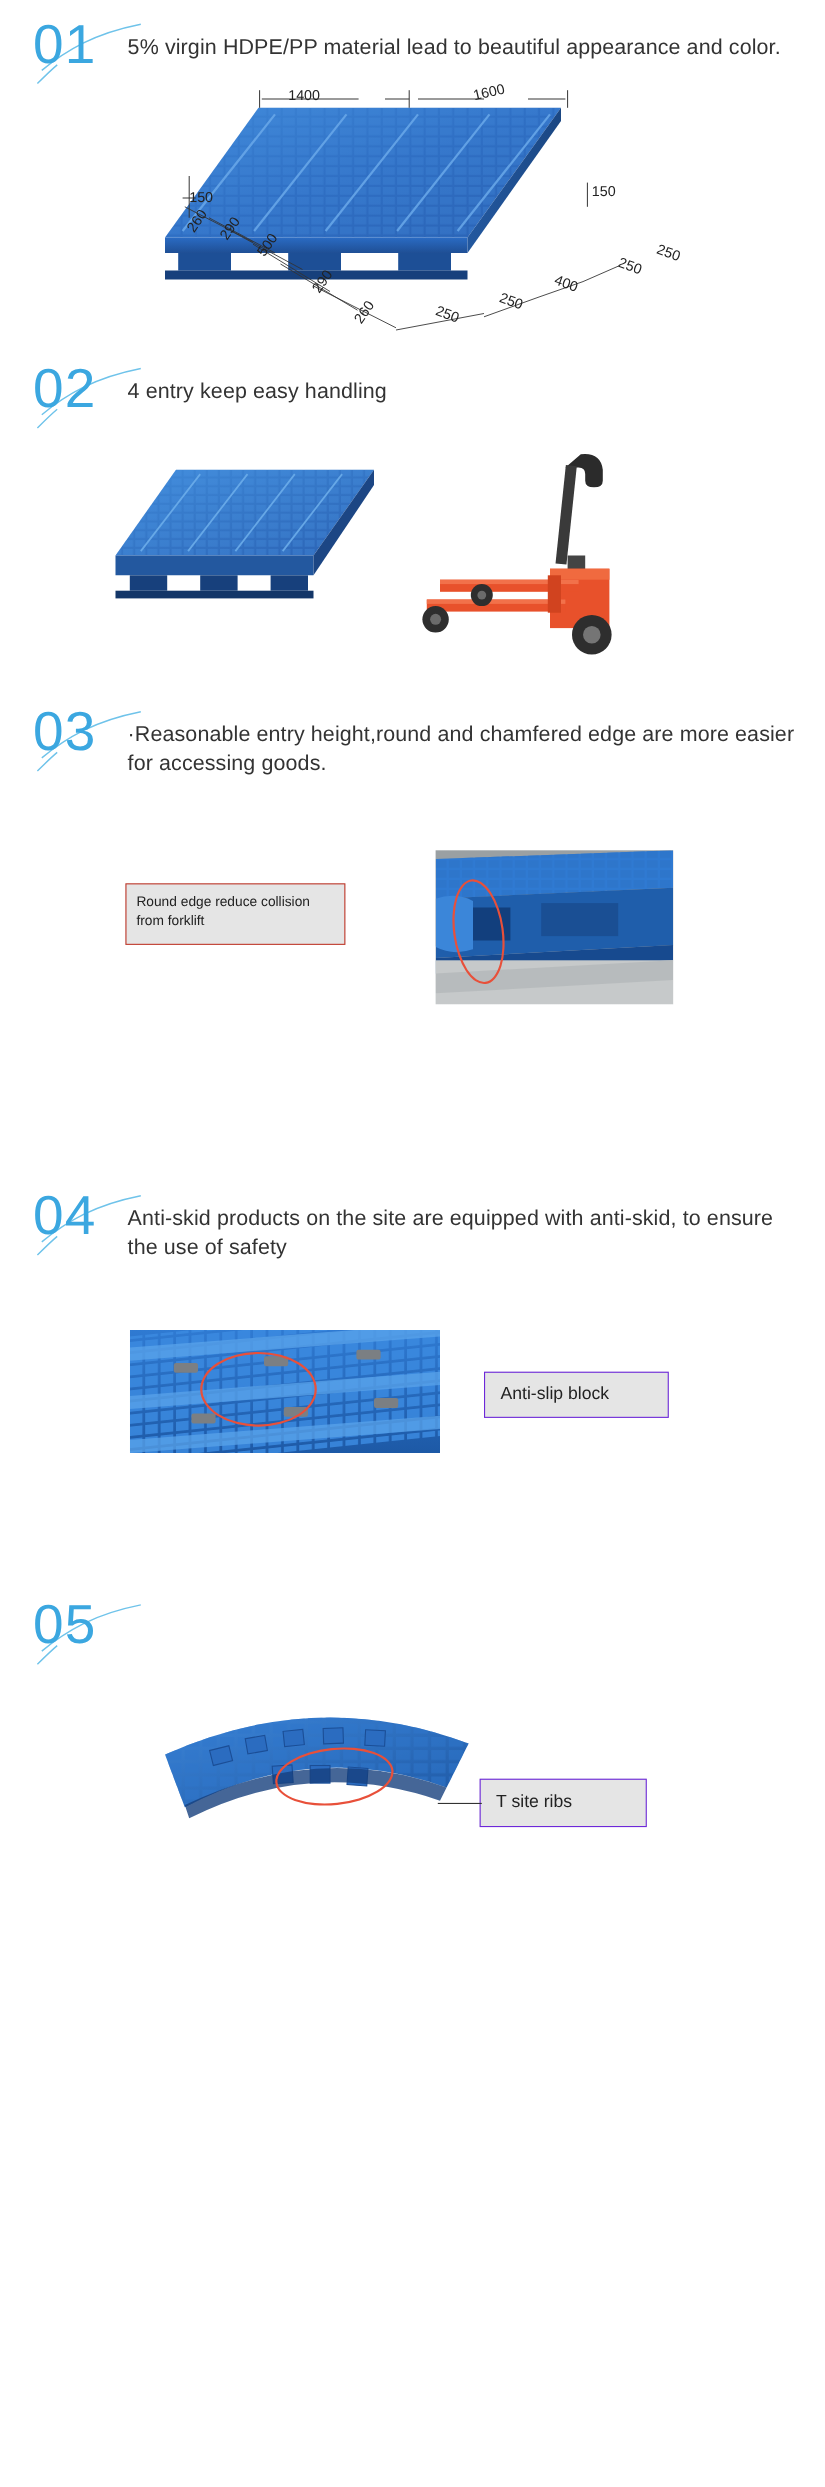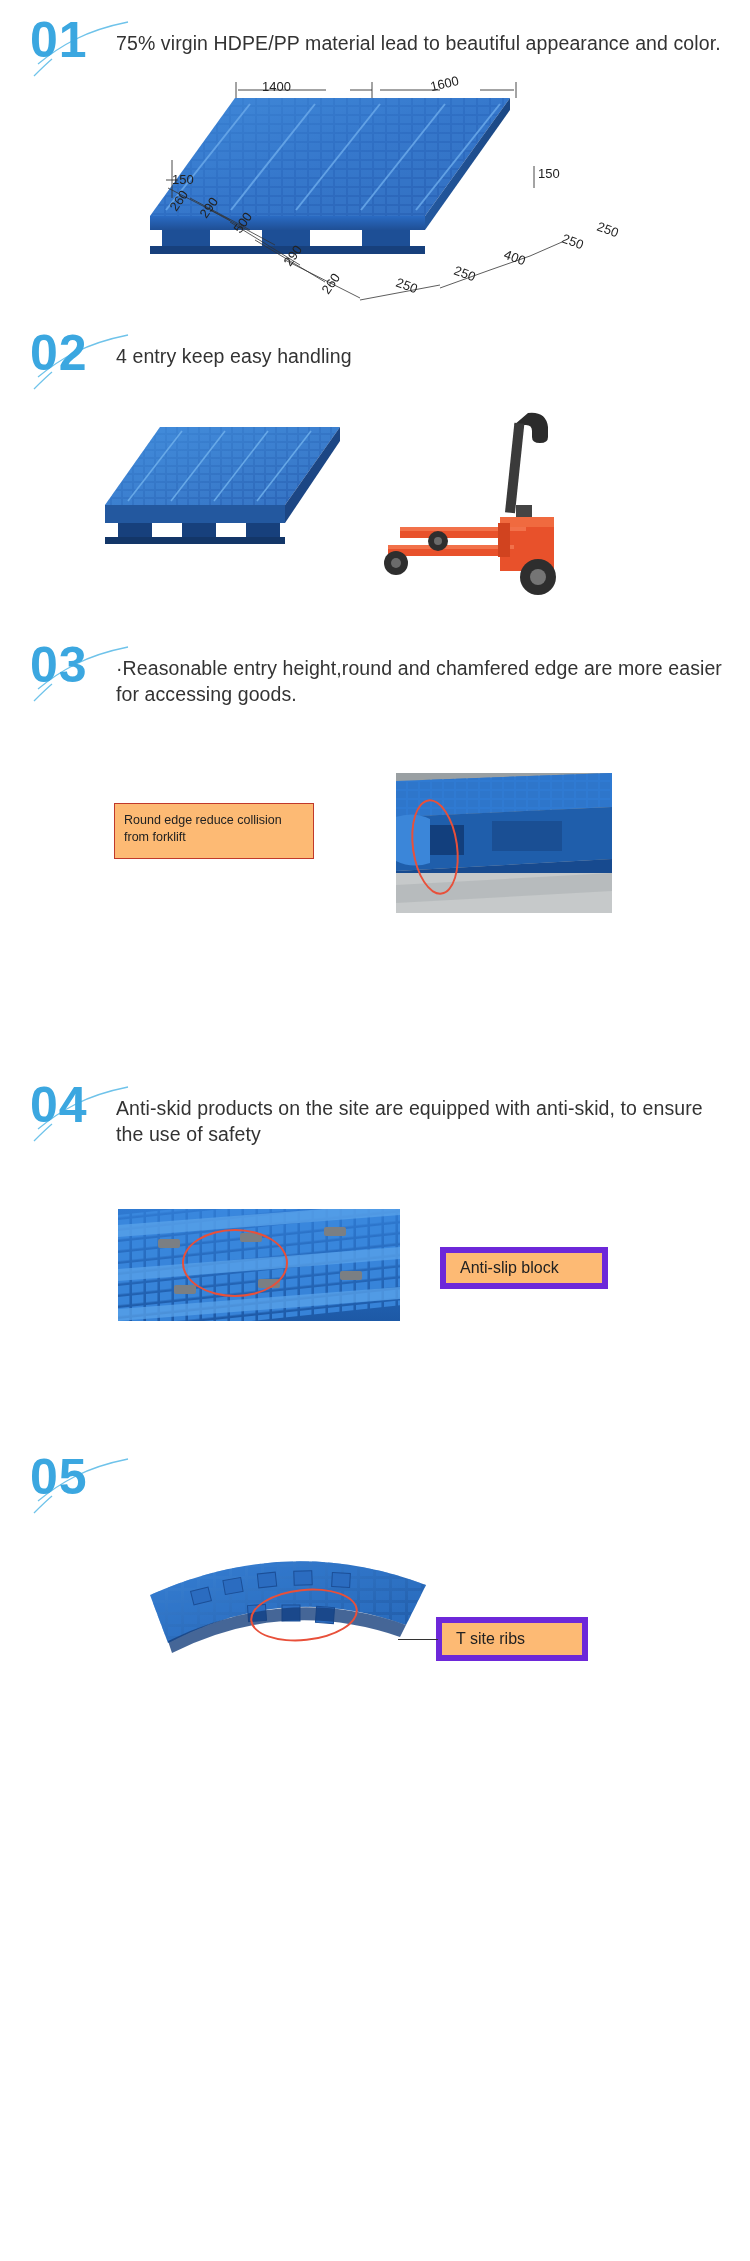--- a/index.html
+++ b/index.html
@@ -23,21 +23,21 @@
     position: relative;
     display: flex;
     align-items: flex-start;
     padding-left: 30px;
   }
   .num {
     font-family: "Liberation Sans", sans-serif;
     font-size: 50px;
     line-height: 52px;
     color: #3ba7e0;
-    font-weight: 700;
+    font-weight: 400;
     letter-spacing: 1px;
     flex: 0 0 auto;
     position: relative;
     z-index: 3;
   }
   .num-wrap { position: relative; width: 86px; flex: 0 0 86px; }
   .swoosh {
     position: absolute;
     left: 2px;
     top: -10px;
@@ -69,28 +69,28 @@
     font-size: 13px;
     color: #222;
     font-family: "Liberation Sans", sans-serif;
     white-space: nowrap;
   }
 
   
   .callout {
     position: absolute;
     border: 1px solid #c0392b;
-    background: #fdba74;
+    background: #e5e5e5;
     font-size: 12.5px;
     line-height: 17px;
     color: #222;
     padding: 8px 9px;
   }
   .callout.dark {
-    border: 6px solid #6d28d9;
+    border: 1px solid #6d28d9;
     font-size: 16px;
     line-height: 20px;
     padding: 12px 14px;
   }
 
   .ellipse {
     position: absolute;
     border: 2px solid #e8503a;
     border-radius: 50%;
     pointer-events: none;
@@ -112,21 +112,21 @@
 
   <div class="section" style="padding-top:14px;">
     <div class="head">
       <div class="num-wrap">
         <svg class="swoosh" viewBox="0 0 105 78">
           <path d="M6 60 C 18 50, 30 42, 44 35 C 60 27, 76 22, 96 18" fill="none" stroke="#6fc3ea" stroke-width="1.3"></path>
           <path d="M2 72 C 8 66, 14 60, 20 55" fill="none" stroke="#6fc3ea" stroke-width="1.3"></path>
         </svg>
         <div class="num">01</div>
       </div>
-      <div class="htext">75% virgin HDPE/PP material lead to beautiful appearance and color.</div>
+      <div class="htext">5% virgin HDPE/PP material lead to beautiful appearance and color.</div>
     </div>
 
     <div class="fig fig01" style="height:240px;margin-top:4px;">
       <svg width="520" height="240" viewBox="0 0 520 240">
         <defs>
           <linearGradient id="topface" x1="0" y1="0" x2="1" y2="1">
             <stop offset="0%" stop-color="#3d86d6"></stop>
             <stop offset="50%" stop-color="#2f6fc4"></stop>
             <stop offset="100%" stop-color="#2a62b4"></stop>
           </linearGradient>

